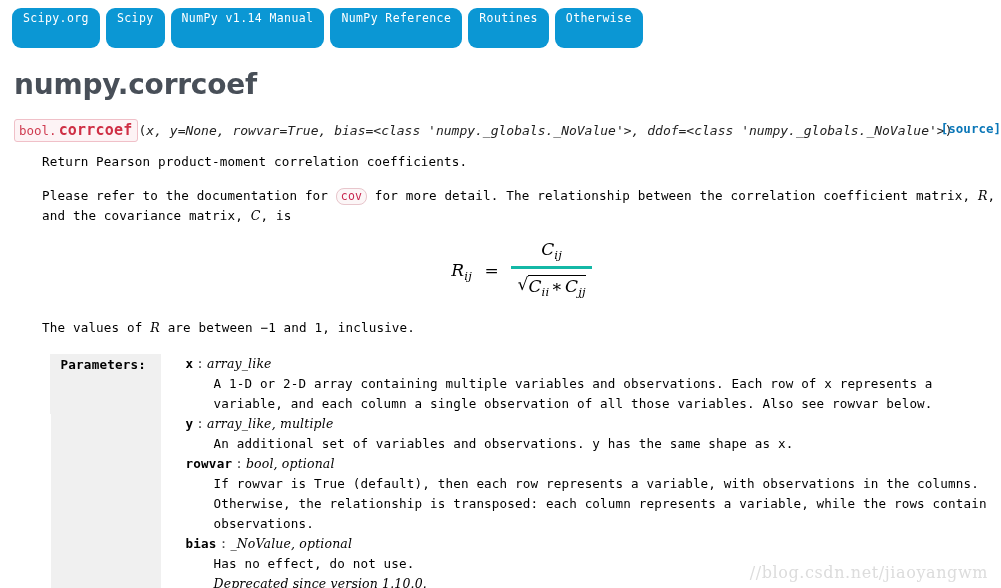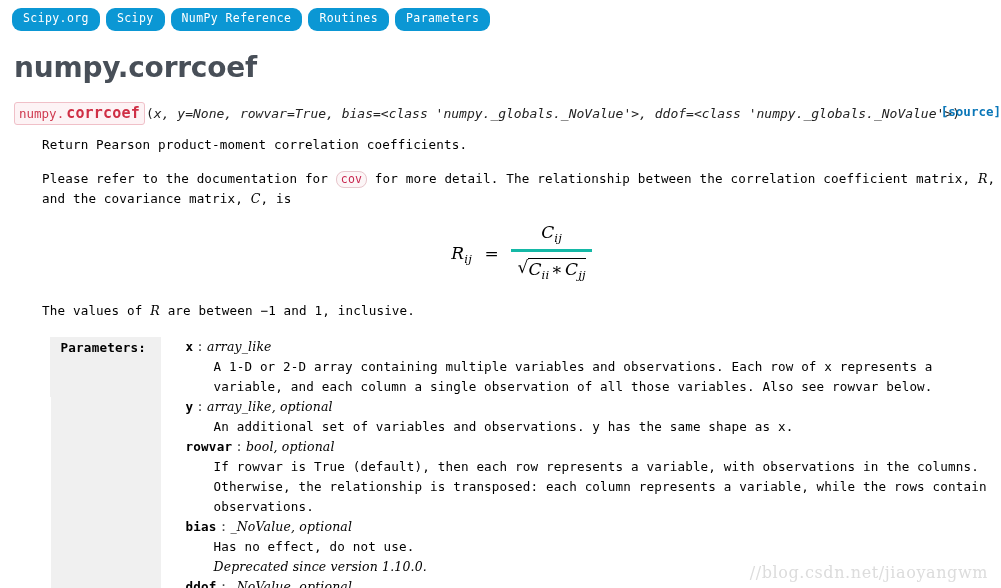--- a/index.html
+++ b/index.html
@@ -22,21 +22,21 @@
     display: flex;
     gap: 6px;
     align-items: center;
   }
   .nav-btn {
     background: #0b97d4;
     color: #ffffff;
     font-family: "DejaVu Sans Mono", "Liberation Mono", monospace;
     font-size: 11.5px;
     letter-spacing: 0.4px;
-    padding: 4px 11px 5px 11px;
+    padding: 4px 11px 22px 11px;
     border-radius: 9px;
     border: none;
     white-space: nowrap;
     cursor: pointer;
     line-height: 1.2;
     display: inline-block;
   }
 
   
   .page-title {
@@ -204,30 +204,31 @@
     letter-spacing: 0.6px;
     user-select: none;
   }
 </style>
 </head>
 <body>
 
 <div class="navbar">
   <a class="nav-btn">Scipy.org</a>
   <a class="nav-btn">Scipy</a>
+  <a class="nav-btn">NumPy v1.14 Manual</a>
   <a class="nav-btn">NumPy Reference</a>
   <a class="nav-btn">Routines</a>
-  <a class="nav-btn">Parameters</a>
+  <a class="nav-btn">Otherwise</a>
 </div>
 
 <h1 class="page-title">numpy.corrcoef</h1>
 
 <div class="sig-row">
   <span class="sig-box">
-    <span class="sig-prefix">numpy.</span>
+    <span class="sig-prefix">bool.</span>
       <span class="sig-name">corrcoef</span>
   </span>
   <span class="sig-args"><span class="sig-paren">(</span><span>x, y=None, rowvar=True, bias=&lt;class 'numpy._globals._NoValue'&gt;, ddof=&lt;class 'numpy._globals._NoValue'&gt;</span><span class="sig-paren">)</span></span>
   <a class="source-link">[source]</a>
 </div>
 
 <div class="content">
 
   <p class="para">Return Pearson product-moment correlation coefficients.</p>
 
@@ -262,21 +263,21 @@
       <tr>
         <td class="fieldname">Parameters:</td>
         <td class="fieldbody">
           <span class="param-name">x</span><span class="param-sep">:</span><span class="param-type">array_like</span>
           <div class="param-desc">A 1-D or 2-D array containing multiple variables and observations. Each row of x represents a variable, and each column a single observation of all those variables. Also see rowvar below.</div>
         </td>
       </tr>
       <tr>
         <td class="fieldgutter"></td>
         <td class="fieldbody">
-          <span class="param-name">y</span><span class="param-sep">:</span><span class="param-type">array_like, optional</span>
+          <span class="param-name">y</span><span class="param-sep">:</span><span class="param-type">array_like, multiple</span>
           <div class="param-desc">An additional set of variables and observations. y has the same shape as x.</div>
         </td>
       </tr>
       <tr>
         <td class="fieldgutter"></td>
         <td class="fieldbody">
           <span class="param-name">rowvar</span><span class="param-sep">:</span><span class="param-type">bool, optional</span>
           <div class="param-desc">If rowvar is True (default), then each row represents a variable, with observations in the columns. Otherwise, the relationship is transposed: each column represents a variable, while the rows contain observations.</div>
         </td>
       </tr>

